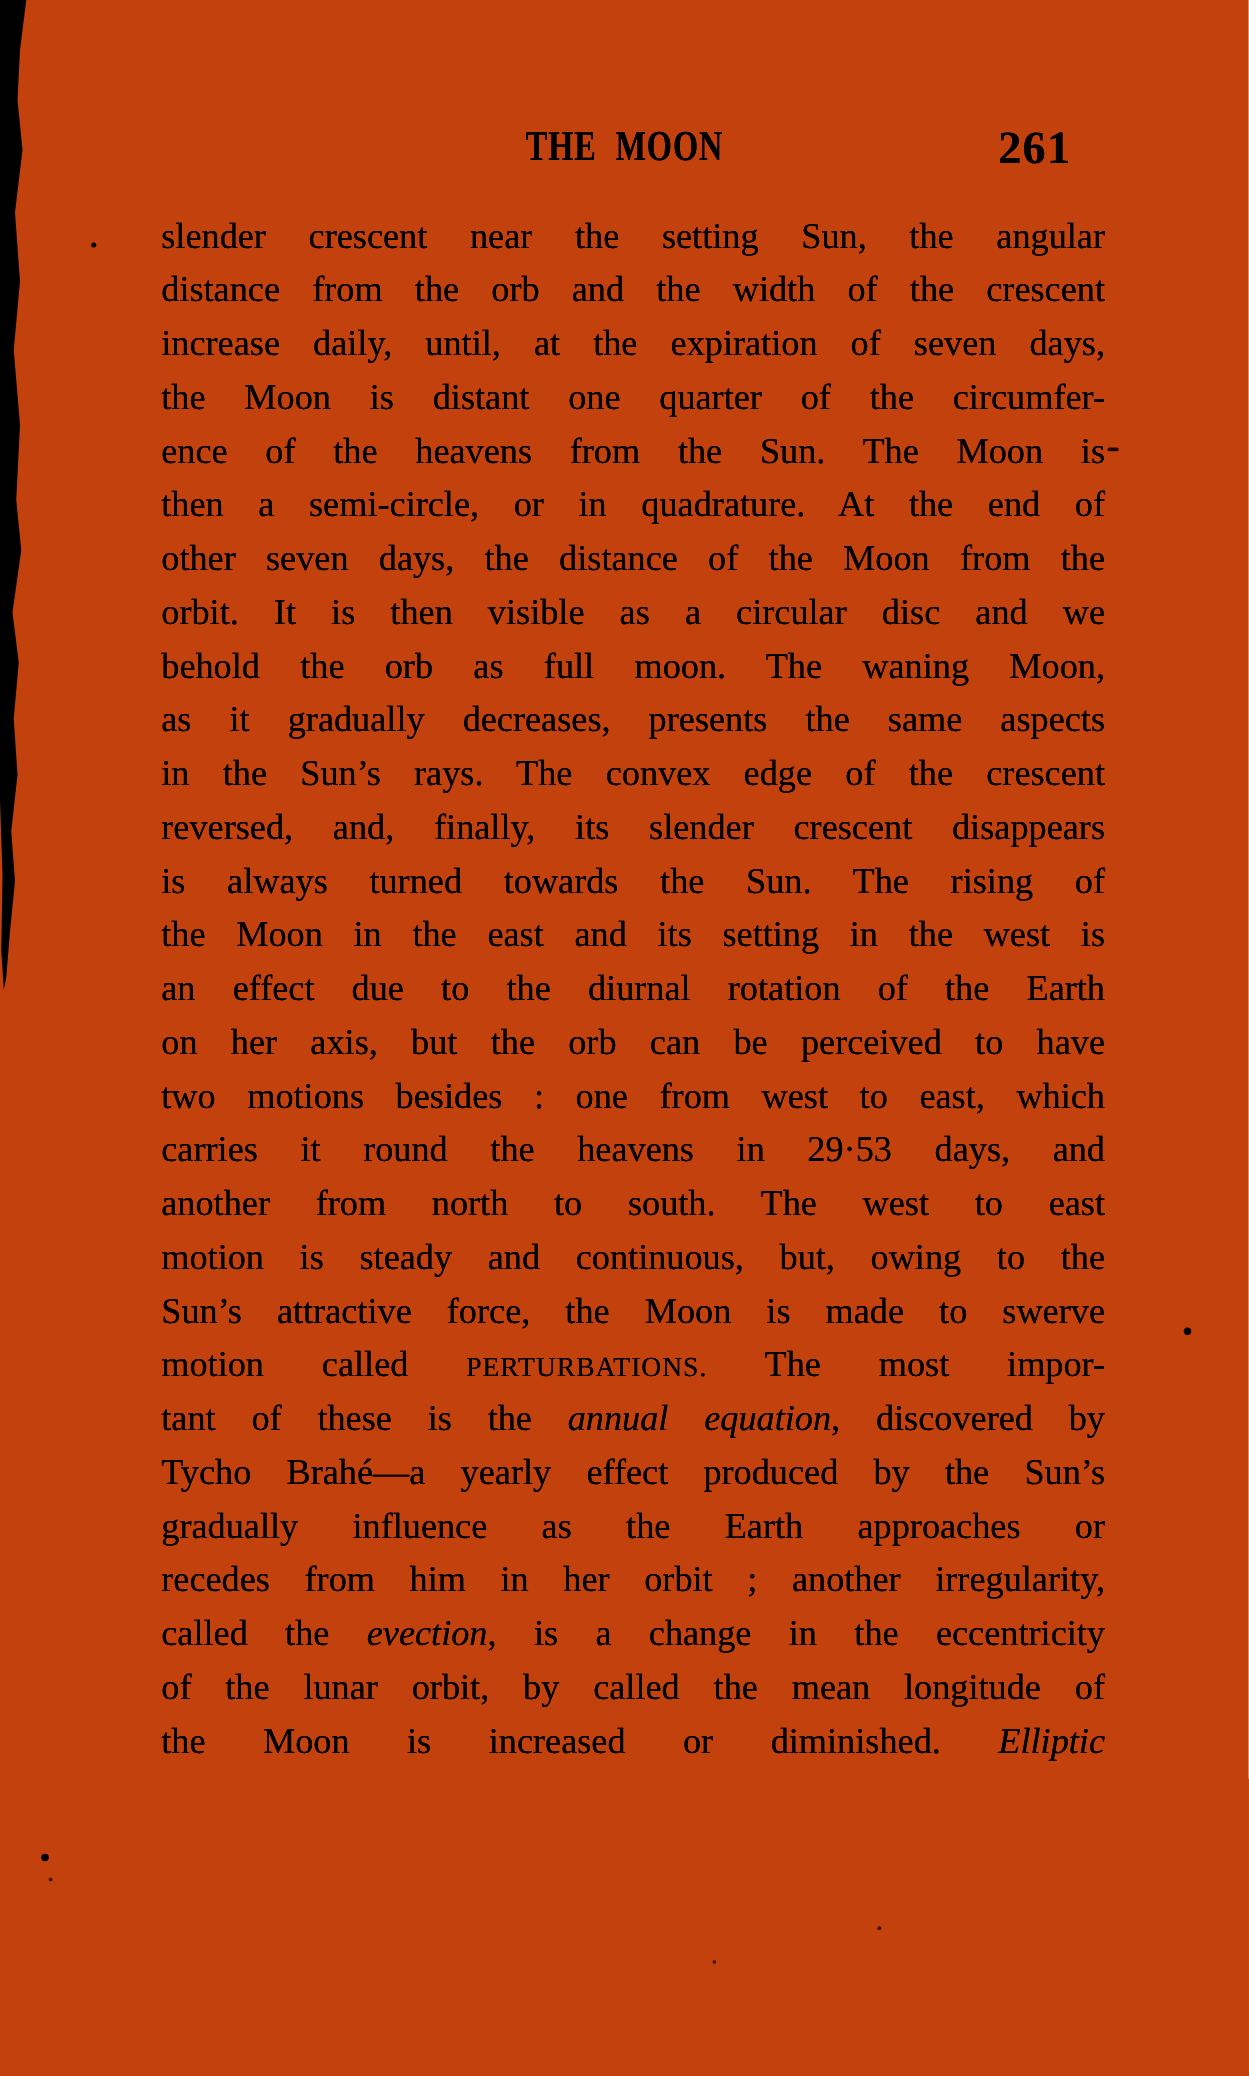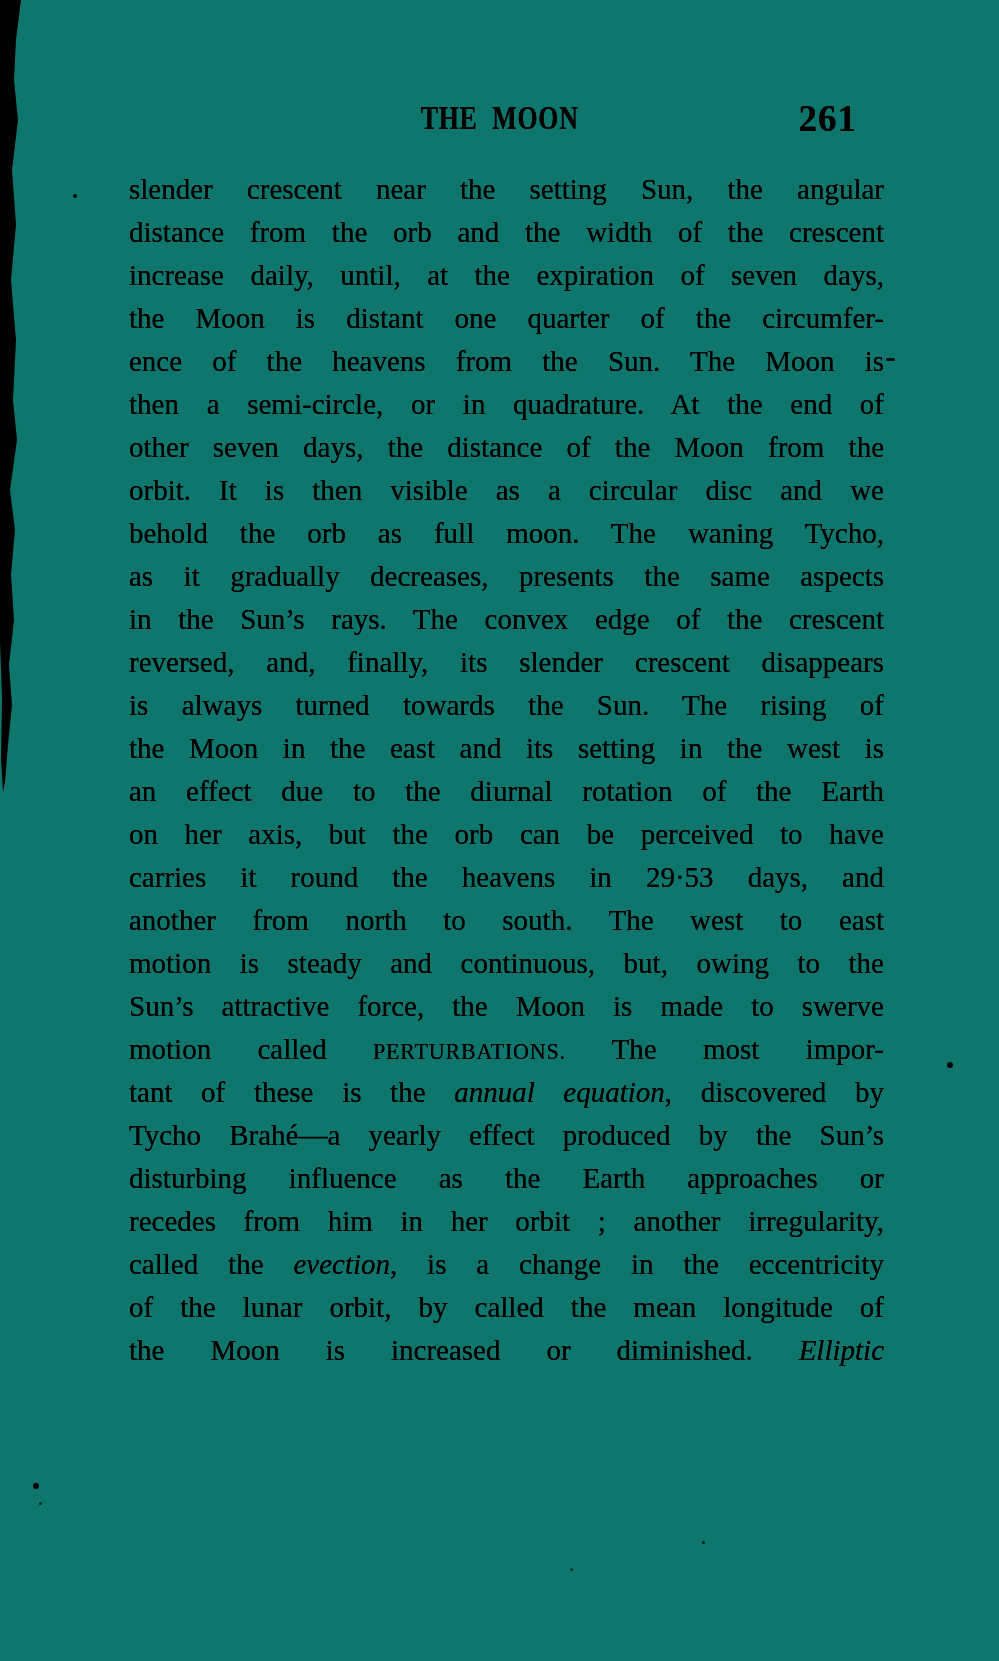--- a/index.html
+++ b/index.html
@@ -1,20 +1,20 @@
 <!DOCTYPE html>
 <html><head>
 <meta charset="utf-8">
 <style>
   html, body { margin: 0; padding: 0; background: #ffffff; }
   .page {
     position: relative;
     width: 999px;
     height: 1661px;
-    background: #0f766e;
+    background: #c2410c;
     overflow: hidden;
     font-family: "Liberation Serif", "DejaVu Serif", serif;
     color: #000000;
   }
   
   .binding-strip {
     position: absolute;
     left: 0; top: 0;
     width: 30px; height: 800px;
   }
@@ -83,36 +83,37 @@
 
   <div class="text-block" id="text-block">
       <div class="line"><span>slender crescent near the setting Sun, the angular</span></div>
       <div class="line"><span>distance from the orb and the width of the crescent</span></div>
       <div class="line"><span>increase daily, until, at the expiration of seven days,</span></div>
       <div class="line"><span>the Moon is distant one quarter of the circumfer-</span></div>
       <div class="line"><span>ence of the heavens from the Sun.  The Moon is</span></div>
       <div class="line"><span>then a semi-circle, or in quadrature.  At the end of</span></div>
       <div class="line"><span>other seven days, the distance of the Moon from the</span></div>
       <div class="line"><span>orbit.  It is then visible as a circular disc and we</span></div>
-      <div class="line"><span>behold the orb as full moon.  The waning Tycho,</span></div>
+      <div class="line"><span>behold the orb as full moon.  The waning Moon,</span></div>
       <div class="line"><span>as it gradually decreases, presents the same aspects</span></div>
       <div class="line"><span>in the Sun’s rays.  The convex edge of the crescent</span></div>
       <div class="line"><span>reversed, and, finally, its slender crescent disappears</span></div>
       <div class="line"><span>is always turned towards the Sun.  The rising of</span></div>
       <div class="line"><span>the Moon in the east and its setting in the west is</span></div>
       <div class="line"><span>an effect due to the diurnal rotation of the Earth</span></div>
       <div class="line"><span>on her axis, but the orb can be perceived to have</span></div>
+      <div class="line"><span>two motions besides : one from west to east, which</span></div>
       <div class="line"><span>carries it round the heavens in 29·53 days, and</span></div>
       <div class="line"><span>another from north to south.  The west to east</span></div>
       <div class="line"><span>motion is steady and continuous, but, owing to the</span></div>
       <div class="line"><span>Sun’s attractive force, the Moon is made to swerve</span></div>
       <div class="line"><span>motion called </span><span class="smallcaps">PERTURBATIONS.</span><span> The most impor-</span></div>
       <div class="line"><span>tant of these is the </span><span class="italic">annual equation</span><span>, discovered by</span></div>
       <div class="line"><span>Tycho Brahé—a yearly effect produced by the Sun’s</span></div>
-      <div class="line"><span>disturbing influence as the Earth approaches or</span></div>
+      <div class="line"><span>gradually influence as the Earth approaches or</span></div>
       <div class="line"><span>recedes from him in her orbit ; another irregularity,</span></div>
       <div class="line"><span>called the </span><span class="italic">evection</span><span>, is a change in the eccentricity</span></div>
       <div class="line"><span>of the lunar orbit, by called the mean longitude of</span></div>
       <div class="line"><span>the Moon is increased or diminished.  </span><span class="italic">Elliptic</span></div>
     </div>
 
   <div class="speck" style="left:73px;  top:194px;  width:4px; height:4px;"></div>
   <div class="speck" style="left:886px; top:358px;  width:9px; height:3px; border-radius:2px; opacity:.85;"></div>
   <div class="speck" style="left:947px; top:1062px; width:6px; height:6px;"></div>
   <div class="speck" style="left:33px;  top:1483px; width:6px; height:6px;"></div>

